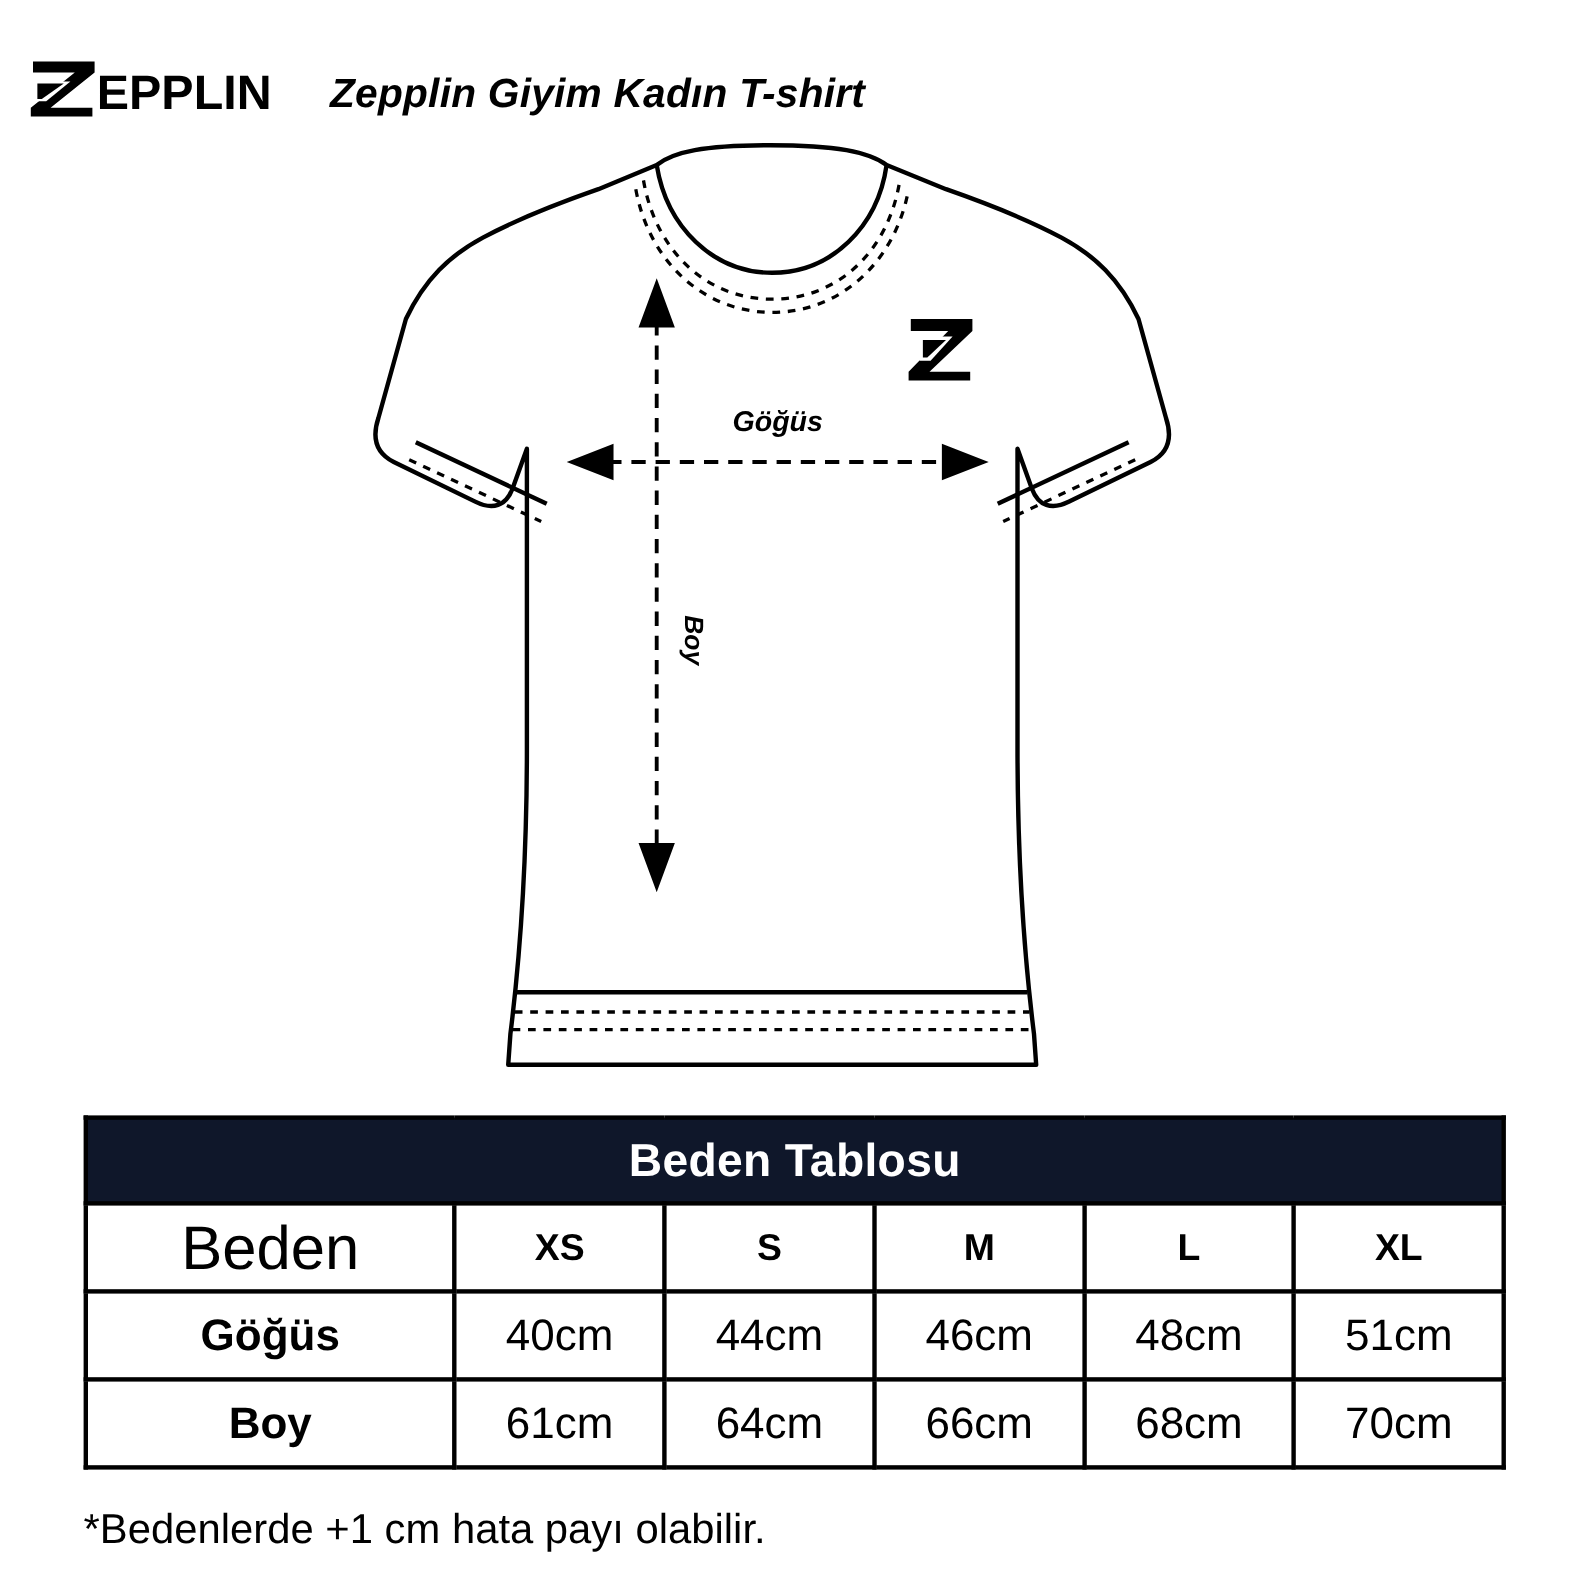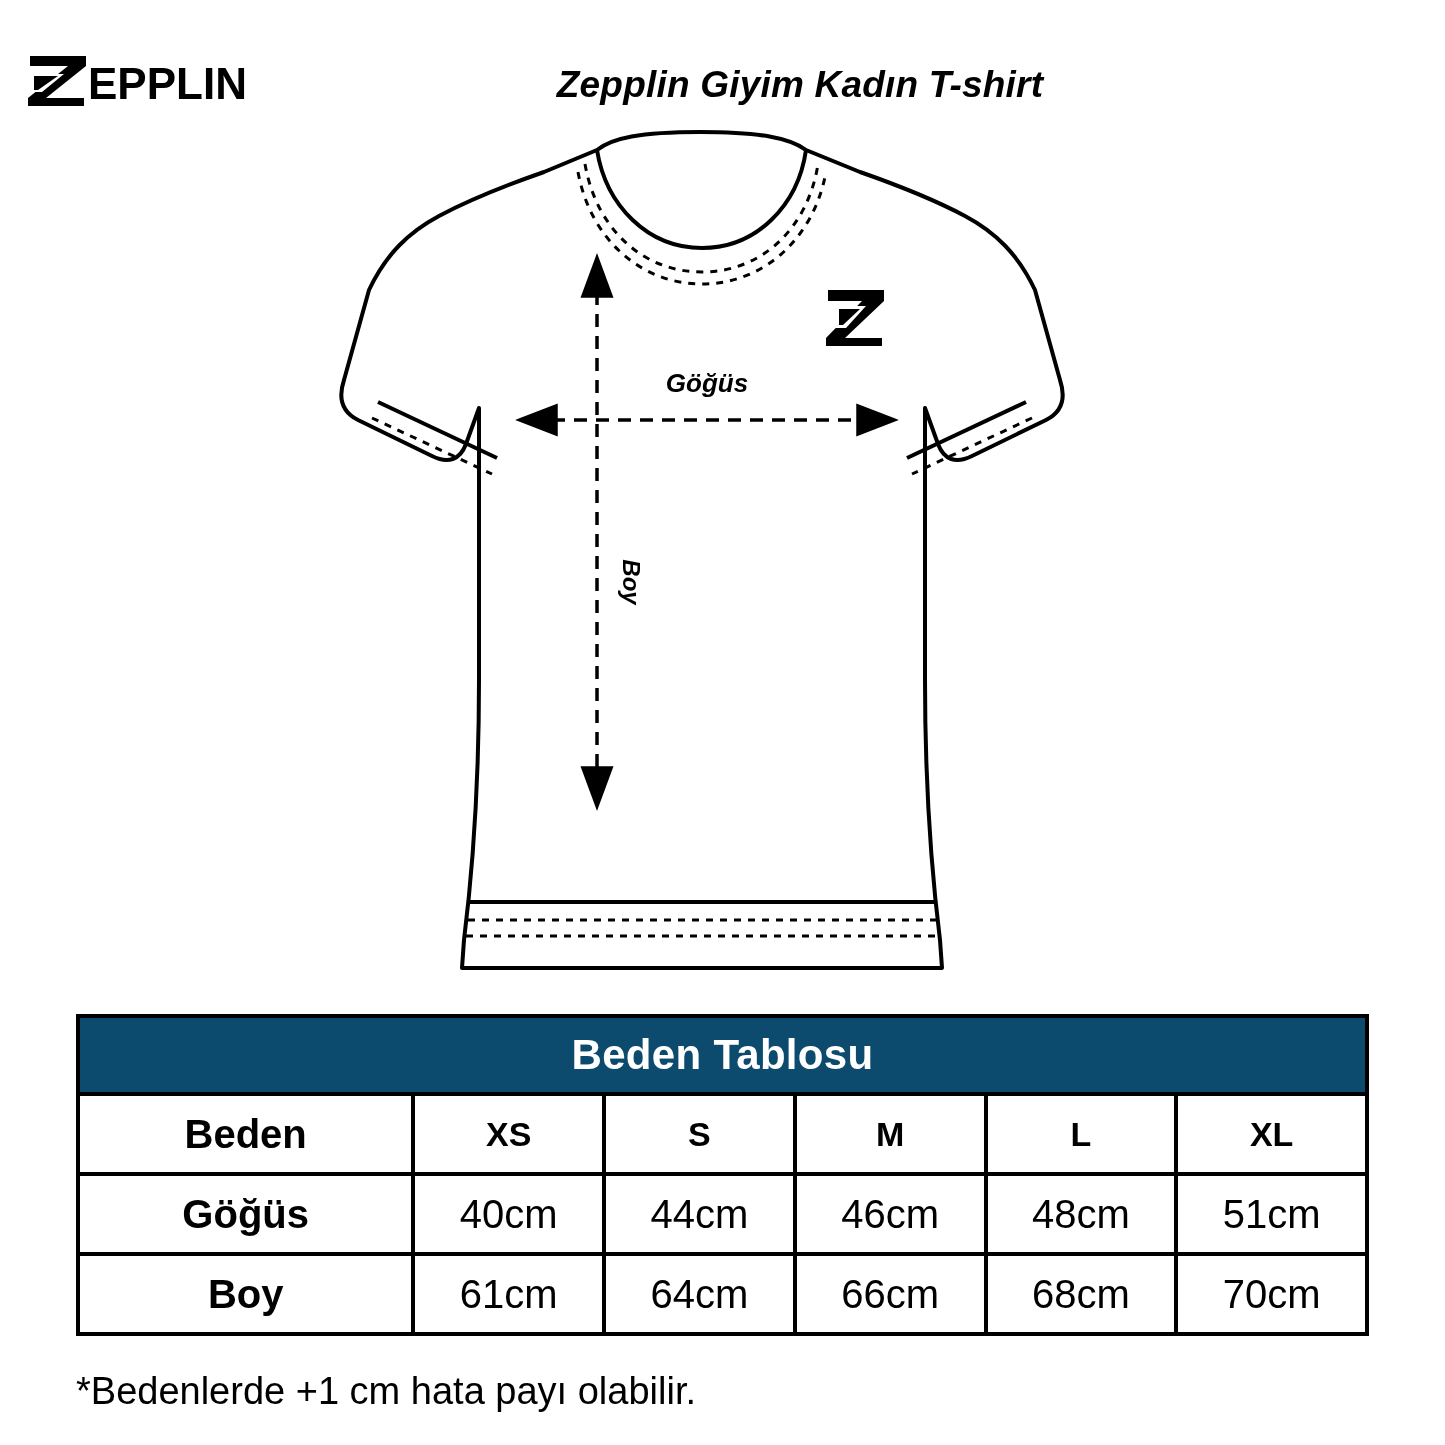--- a/index.html
+++ b/index.html
@@ -27,21 +27,21 @@
     width: 230px;
     height: 56px;
   }
   .brand-logo svg { display: block; }
 
   .header-title {
     position: absolute;
     left: 300px;
     top: 64px;
     width: 1000px;
-    text-align: center;
+    text-align: left;
     font-size: 37px;
     font-style: italic;
     letter-spacing: 0.2px;
     white-space: nowrap;
   }
   .header-title .light { font-weight: 600; }
   .header-title .bold { font-weight: 800; }
 
   
   .illustration {
@@ -63,30 +63,30 @@
     border-collapse: collapse;
     background: #fff;
   }
   .size-table th, .size-table td {
     border: 4px solid #000;
     padding: 0;
     text-align: center;
     vertical-align: middle;
   }
   .table-title {
-    background: #0c4a6e;
+    background: #0f172a;
     color: #fff;
     font-size: 42px;
     font-weight: 700;
     height: 78px;
     letter-spacing: 0.3px;
   }
   .row-head-cell {
-    font-size: 40px;
-    font-weight: 700;
+    font-size: 56px;
+    font-weight: 400;
     height: 80px;
     width: 336px;
   }
   .size-head-cell {
     font-size: 34px;
     font-weight: 700;
     height: 80px;
     width: 191px;
   }
   .measure-label {

